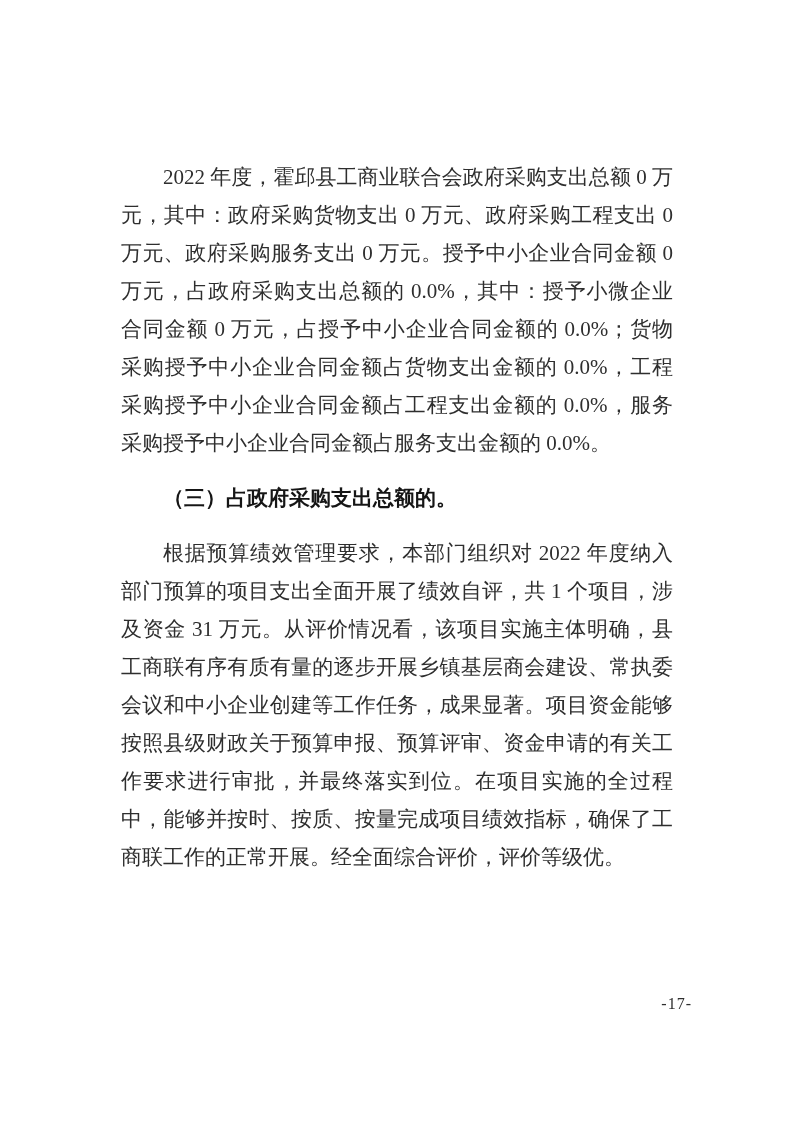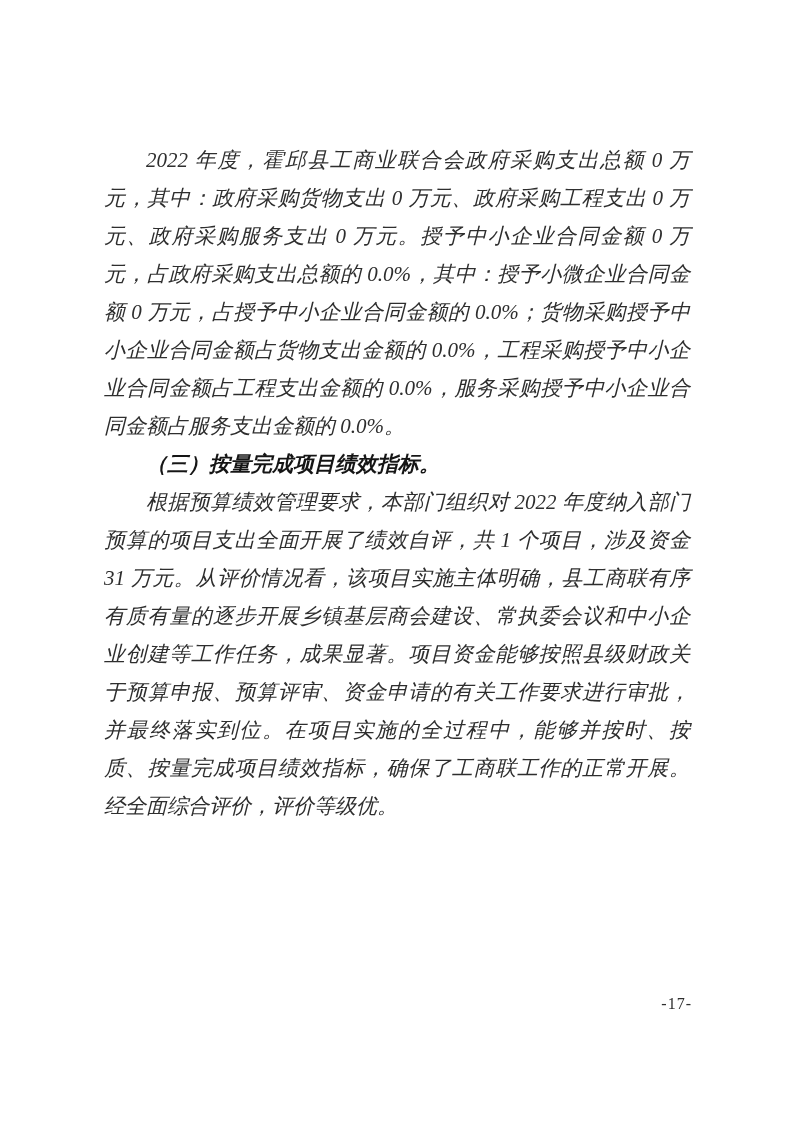--- a/index.html
+++ b/index.html
@@ -24,24 +24,23 @@
     left: 104px;
     top: 141px;
     width: 586px;
     font-size: 21px;
     line-height: 38px;
     text-align: justify;
     text-justify: inter-ideograph;
     color: #2e2e2e;
   }
   .content p {
-    margin: 0;
+    margin: 17px;
     padding: 0;
     text-indent: 2em;
-    font-style: italic;
   }
   .content p.heading {
     font-weight: 700;
     color: #151515;
   }
   .page-number {
     position: absolute;
     top: 992px;
     right: 101px;
     font-size: 16px;
@@ -49,17 +48,17 @@
     color: #2e2e2e;
     letter-spacing: 1px;
   }
 </style>
 </head>
 <body>
 
 <div class="page">
   <div class="content">
     <p class="body">2022 年度，霍邱县工商业联合会政府采购支出总额 0 万元，其中：政府采购货物支出 0 万元、政府采购工程支出 0 万元、政府采购服务支出 0 万元。授予中小企业合同金额 0 万元，占政府采购支出总额的 0.0%，其中：授予小微企业合同金额 0 万元，占授予中小企业合同金额的 0.0%；货物采购授予中小企业合同金额占货物支出金额的 0.0%，工程采购授予中小企业合同金额占工程支出金额的 0.0%，服务采购授予中小企业合同金额占服务支出金额的 0.0%。</p>
-    <p class="heading">（三）按量完成项目绩效指标。</p>
+    <p class="heading">（三）占政府采购支出总额的。</p>
     <p class="body">根据预算绩效管理要求，本部门组织对 2022 年度纳入部门预算的项目支出全面开展了绩效自评，共 1 个项目，涉及资金 31 万元。从评价情况看，该项目实施主体明确，县工商联有序有质有量的逐步开展乡镇基层商会建设、常执委会议和中小企业创建等工作任务，成果显著。项目资金能够按照县级财政关于预算申报、预算评审、资金申请的有关工作要求进行审批，并最终落实到位。在项目实施的全过程中，能够并按时、按质、按量完成项目绩效指标，确保了工商联工作的正常开展。经全面综合评价，评价等级优。</p>
   </div>
   <div class="page-number">-17-</div>
 </div>
 
 </body></html>

